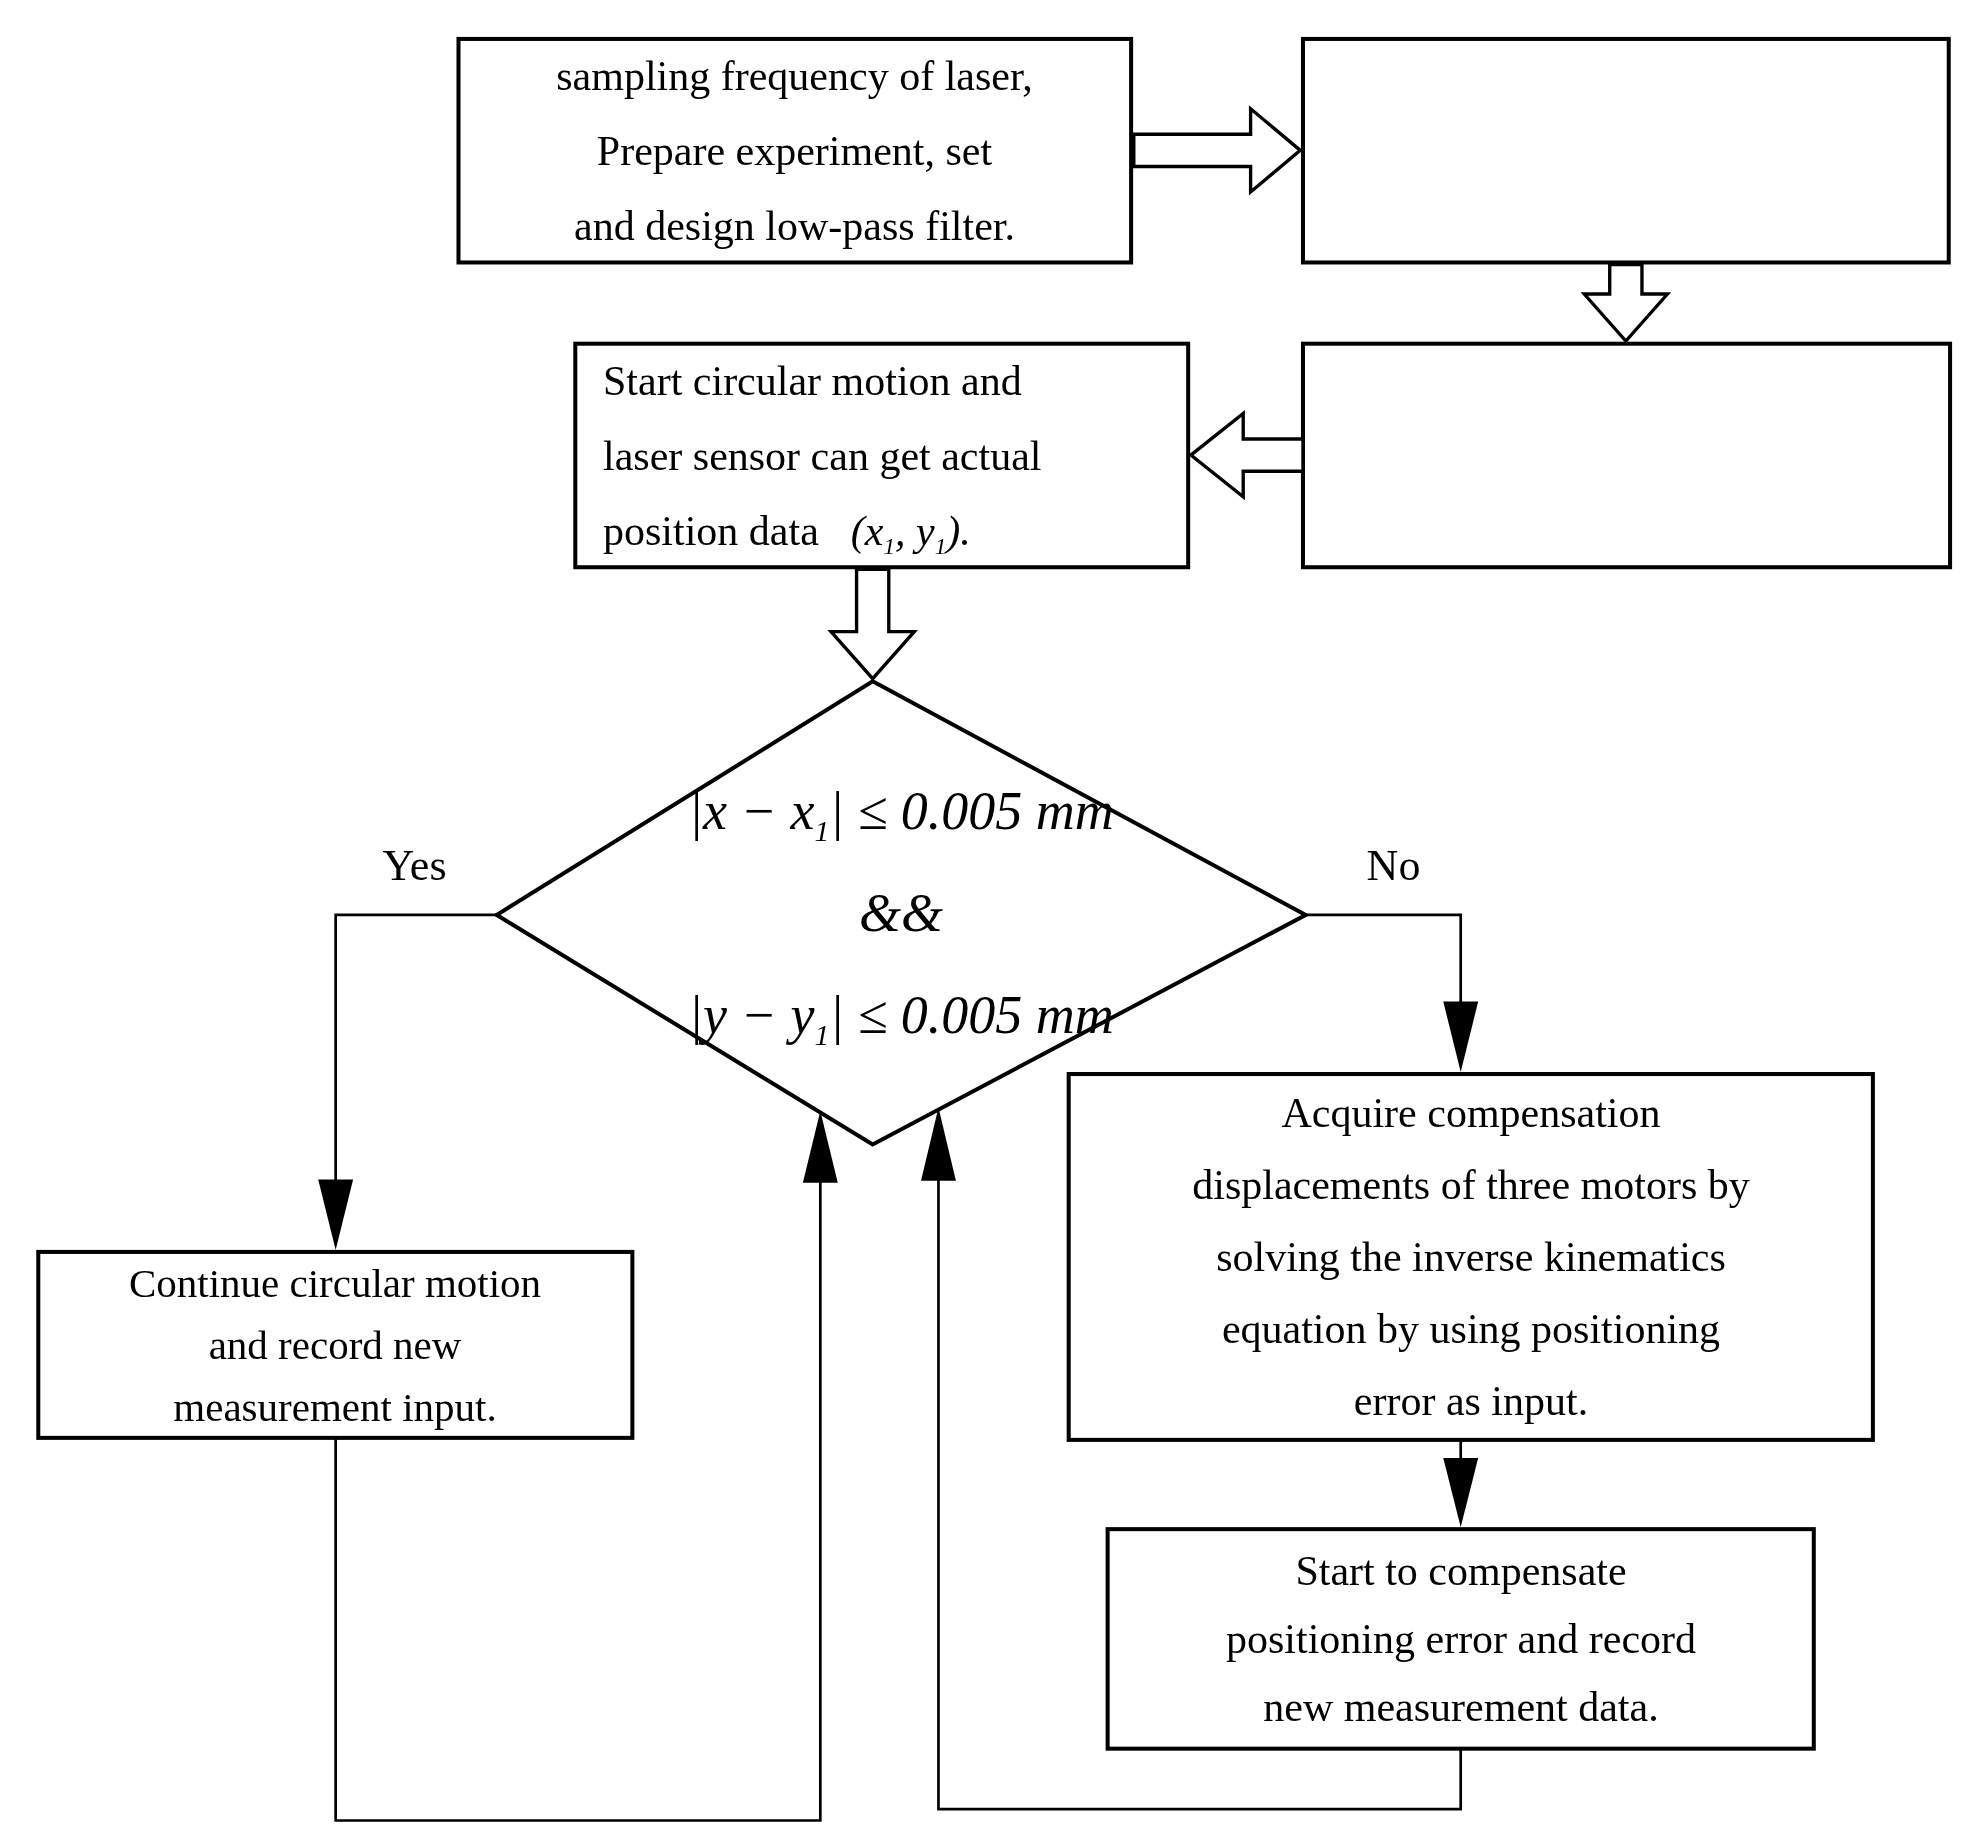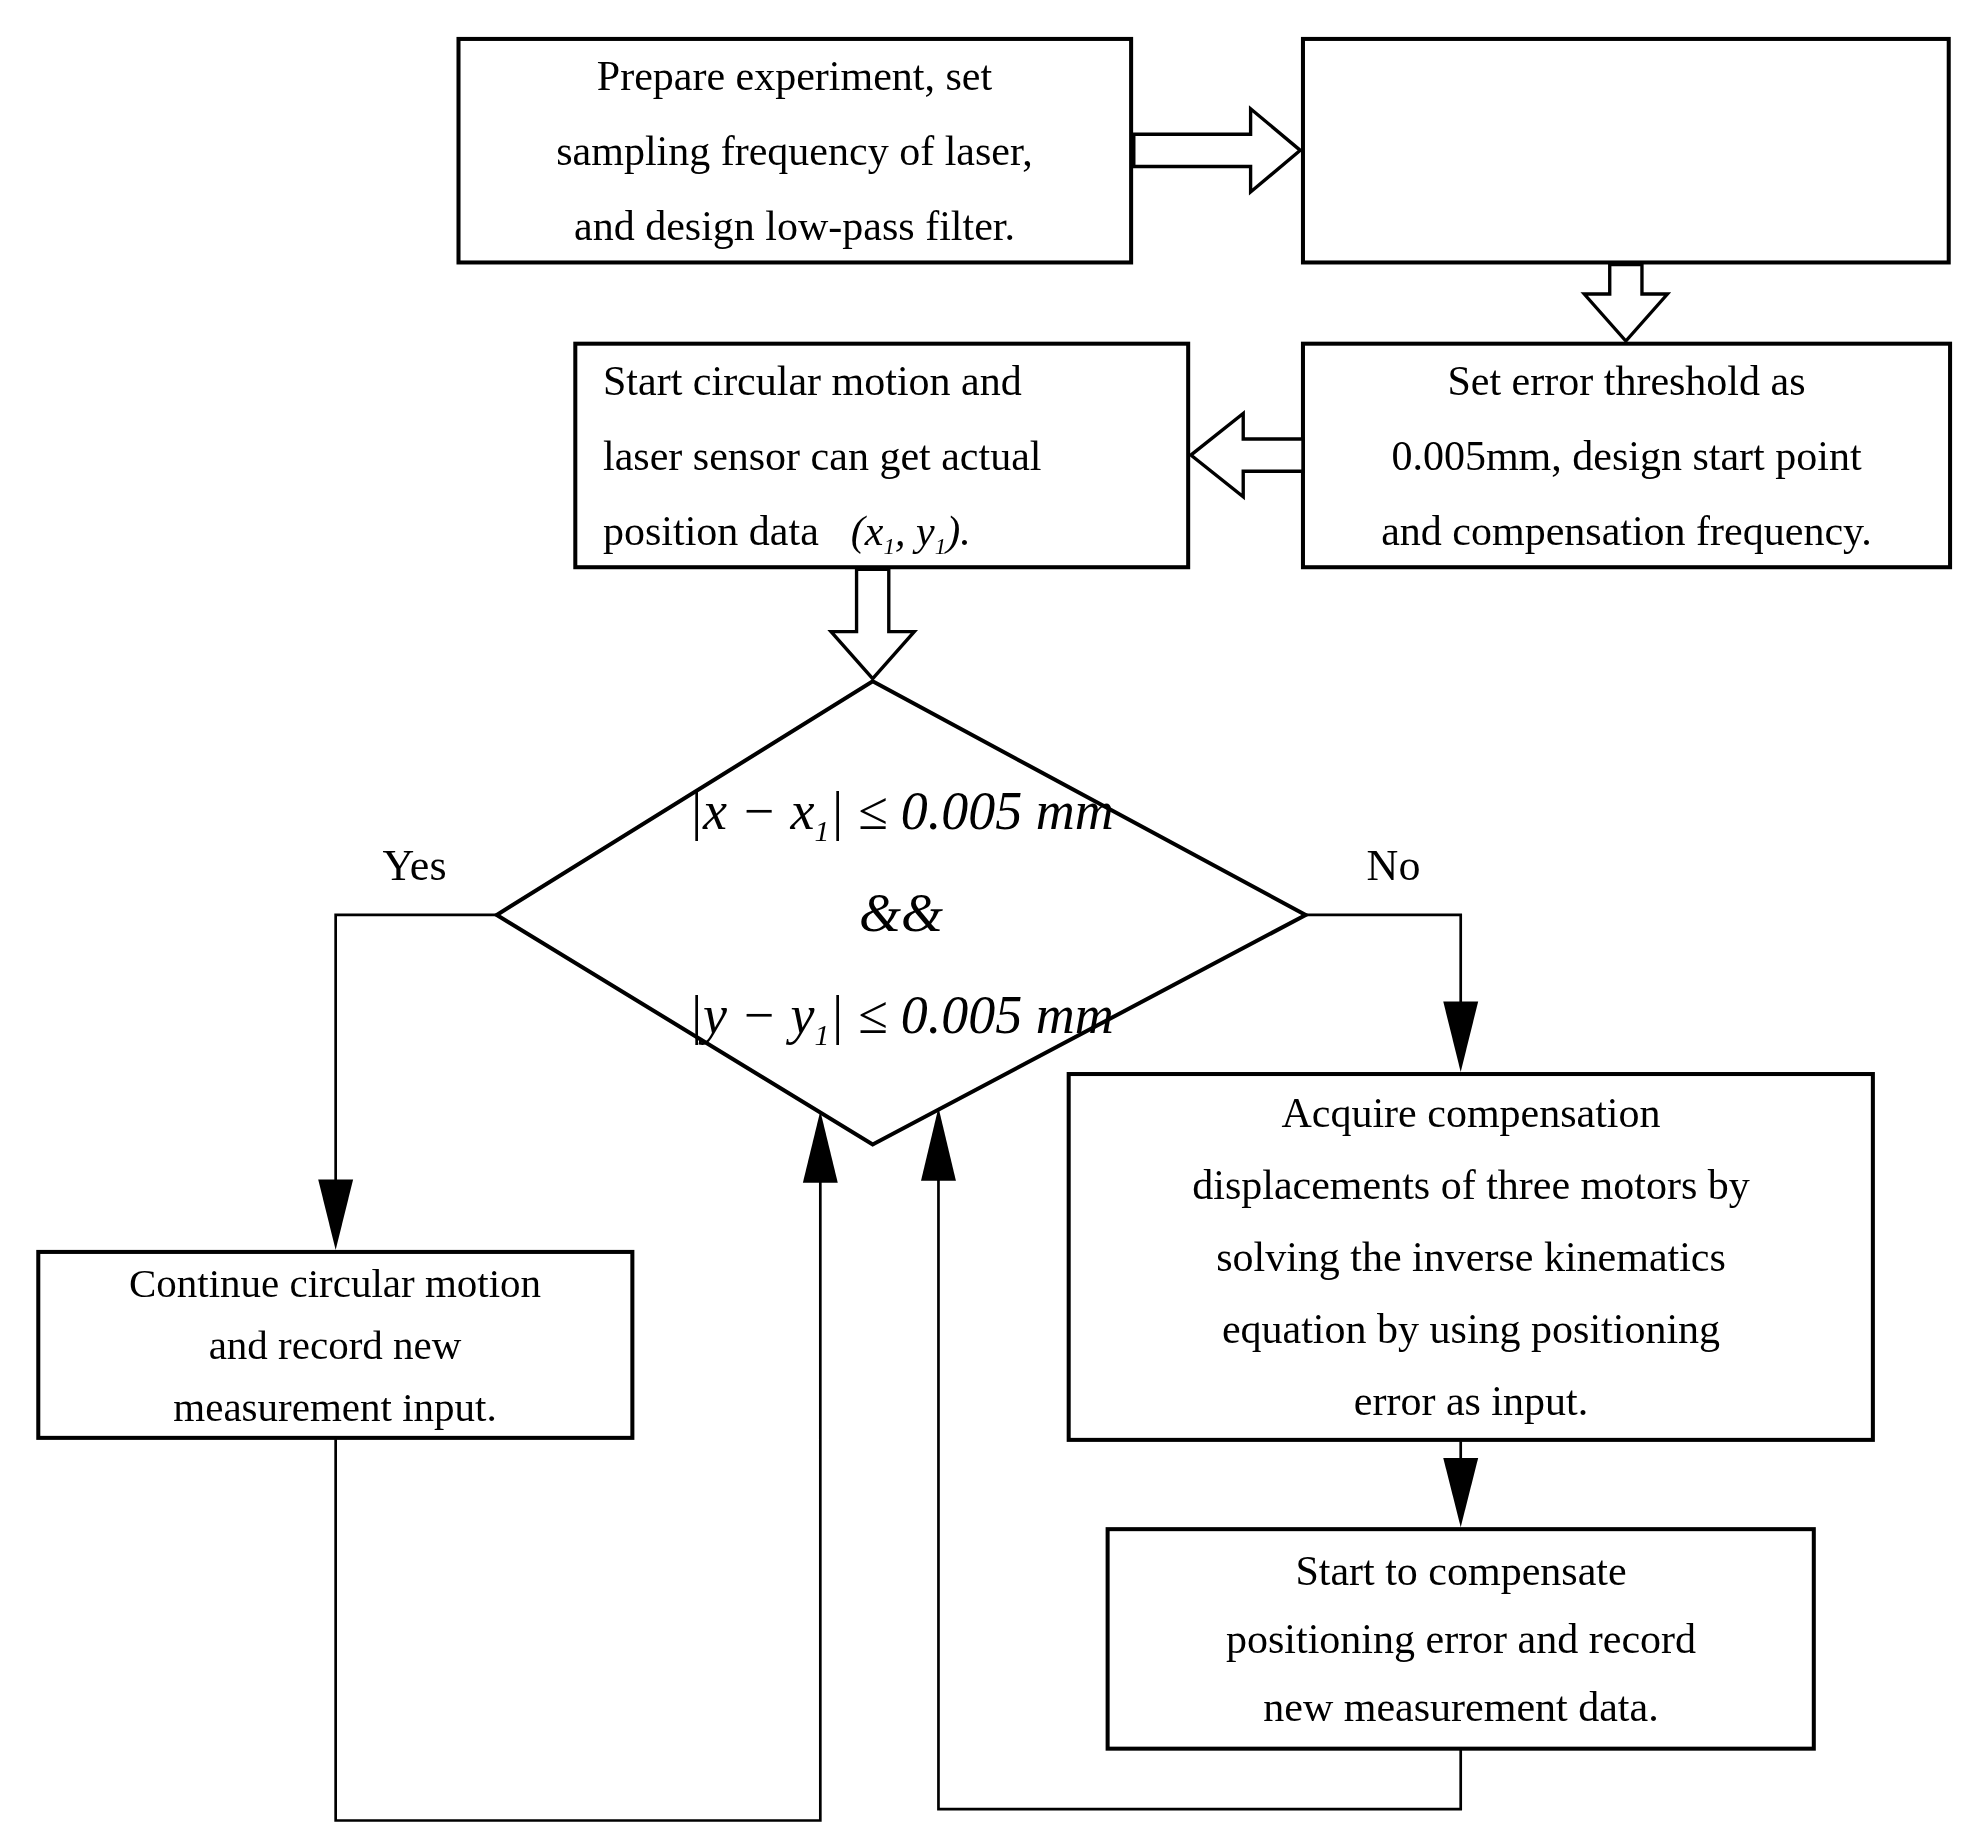--- a/index.html
+++ b/index.html
@@ -53,31 +53,26 @@
     <polyline points="2176,2607 2176,2695 1398,2695 1398,1757" fill="none" stroke="#000" stroke-width="4"></polyline>
 
     <polygon points="500,1862 474,1757 526,1757" fill="#000"></polygon>
     <polygon points="2176,1597 2150,1492 2202,1492" fill="#000"></polygon>
     <polygon points="2176,2275 2150,2172 2202,2172" fill="#000"></polygon>
     <polygon points="1222,1655 1196,1762 1248,1762" fill="#000"></polygon>
     <polygon points="1398,1650 1372,1759 1424,1759" fill="#000"></polygon>
   </svg>
 
   <div class="txt fs-box" style="left:458px;top:39px;width:673px;height:224px;">
+    <div>sampling frequency of laser,</div>
     <div>Prepare experiment, set</div>
-    <div>sampling frequency of laser,</div>
     <div>and design low-pass filter.</div>
   </div>
 
 
-  <div class="txt fs-box" style="left:1303px;top:344px;width:647px;height:224px;">
-    <div>Set error threshold as</div>
-    <div>0.005mm, design start point</div>
-    <div>and compensation frequency.</div>
-  </div>
 
   <div class="txt fs-box left-align" style="left:575px;top:344px;width:613px;height:224px;">
     <div>Start circular motion and</div>
     <div>laser sensor can get actual</div>
     <div><span>position data</span><span class="mi math-gap"><span>(x</span><sub class="msub">1</sub><span>, y</span><sub class="msub">1</sub><span>).</span></span></div>
   </div>
 
   <div class="txt decision-text" style="left:599px;top:757px;width:604px;height:311px;">
     <div class="mi"><span>|x − x</span><sub class="msub">1</sub><span>| ≤ 0.005</span> <span>mm</span></div>
     <div class="mi">&amp;&amp;</div>

